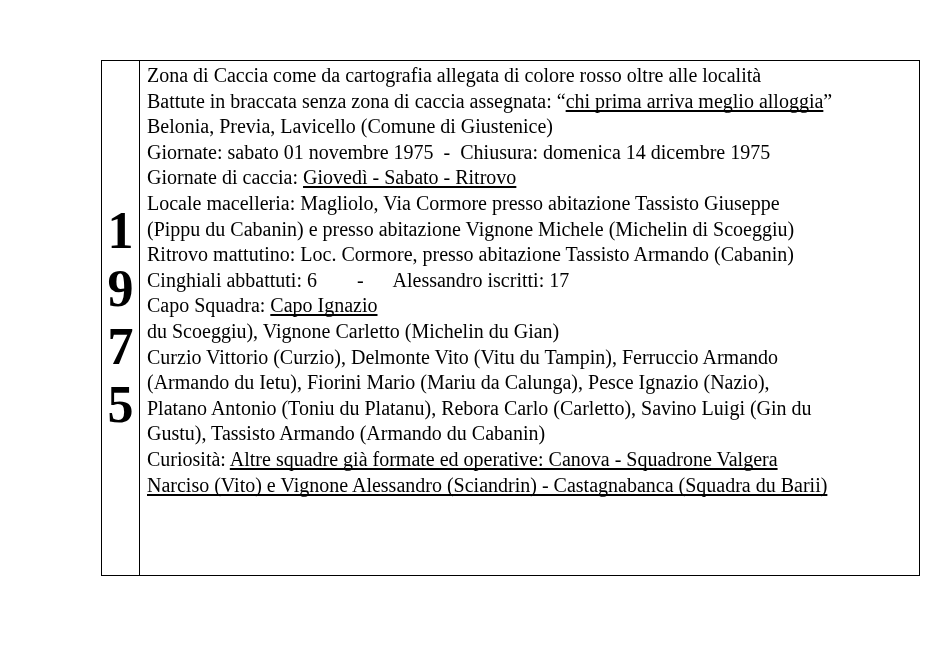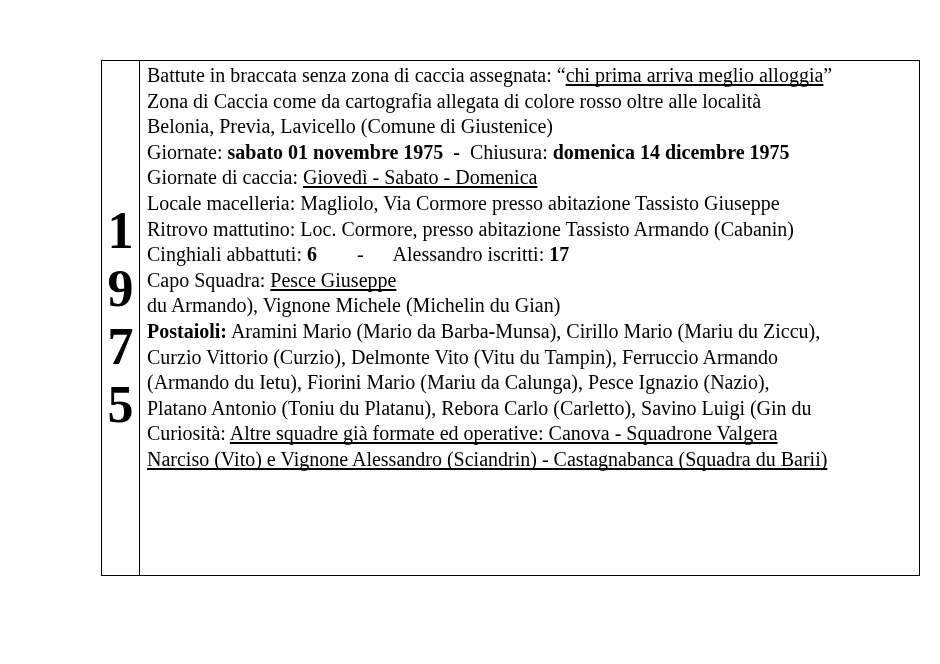--- a/index.html
+++ b/index.html
@@ -45,50 +45,51 @@
   .text-col {
     flex: 1 1 auto;
     padding: 2px 4px 0 7px;
     overflow: hidden;
     font-size: 20px;
     line-height: 25.6px;
   }
   .line {
     white-space: pre-wrap;
   }
-  .line span.b { font-weight: bold; margin-top: 44px; }
+  .line span.b { font-weight: normal; margin-top: 44px; }
   .line span.u {
     text-decoration: underline;
     text-decoration-skip-ink: none;
     text-underline-offset: 2px;
   }
 </style>
 </head>
 <body>
 
 <div class="page" style="color: rgb(0, 0, 0); background: rgb(255, 255, 255);">
   <div class="record-table" style="border-color: rgb(0, 0, 0);">
     <div class="year-col" style="border-color: rgb(0, 0, 0);">
       <div class="year-digit">1</div>
       <div class="year-digit">9</div>
       <div class="year-digit">7</div>
       <div class="year-digit">5</div>
     </div>
     <div class="text-col">
+        <div class="line"><span>Zona di Caccia come da cartografia allegata di colore rosso oltre alle località</span></div>
         <div class="line"><span>Battute in braccata senza zona di caccia assegnata: “</span><span class="u">chi prima arriva meglio alloggia</span><span>”</span></div>
-        <div class="line"><span>Zona di Caccia come da cartografia allegata di colore rosso oltre alle località</span></div>
         <div class="line"><span>Belonia, Previa, Lavicello (Comune di Giustenice)</span></div>
         <div class="line"><span>Giornate: </span><span class="b">sabato 01 novembre 1975  -</span><span>  Chiusura: </span><span class="b">domenica 14 dicembre 1975</span></div>
-        <div class="line"><span>Giornate di caccia: </span><span class="u">Giovedì - Sabato - Domenica</span></div>
+        <div class="line"><span>Giornate di caccia: </span><span class="u">Giovedì - Sabato - Ritrovo</span></div>
         <div class="line"><span>Locale macelleria: Magliolo, Via Cormore presso abitazione Tassisto Giuseppe</span></div>
+        <div class="line"><span>(Pippu du Cabanin) e presso abitazione Vignone Michele (Michelin di Scoeggiu)</span></div>
         <div class="line"><span>Ritrovo mattutino: Loc. Cormore, presso abitazione Tassisto Armando (Cabanin)</span></div>
         <div class="line"><span>Cinghiali abbattuti: </span><span class="b">6</span><span>        -      Alessandro iscritti: </span><span class="b">17</span></div>
-        <div class="line"><span>Capo Squadra: </span><span class="u">Pesce Giuseppe</span></div>
-        <div class="line"><span>du Armando), Vignone Michele (Michelin du Gian)</span></div>
-        <div class="line"><span class="b">Postaioli:</span><span> Aramini Mario (Mario da Barba</span><span class="b">-</span><span>Munsa), Cirillo Mario (Mariu du Ziccu),</span></div>
+        <div class="line"><span>Capo Squadra: </span><span class="u">Capo Ignazio</span></div>
+        <div class="line"><span>du Scoeggiu), Vignone Carletto (Michelin du Gian)</span></div>
         <div class="line"><span>Curzio Vittorio (Curzio), Delmonte Vito (Vitu du Tampin), Ferruccio Armando</span></div>
         <div class="line"><span>(Armando du Ietu), Fiorini Mario (Mariu da Calunga), Pesce Ignazio (Nazio),</span></div>
         <div class="line"><span>Platano Antonio (Toniu du Platanu), Rebora Carlo (Carletto), Savino Luigi (Gin du</span></div>
+        <div class="line"><span>Gustu), Tassisto Armando (Armando du Cabanin)</span></div>
         <div class="line"><span>Curiosità: </span><span class="u">Altre squadre già formate ed operative: Canova - Squadrone Valgera</span></div>
         <div class="line"><span class="u">Narciso (Vito) e Vignone Alessandro (Sciandrin) - Castagnabanca (Squadra du Barii)</span></div>
       </div>
   </div>
 </div>
 
 </body></html>

